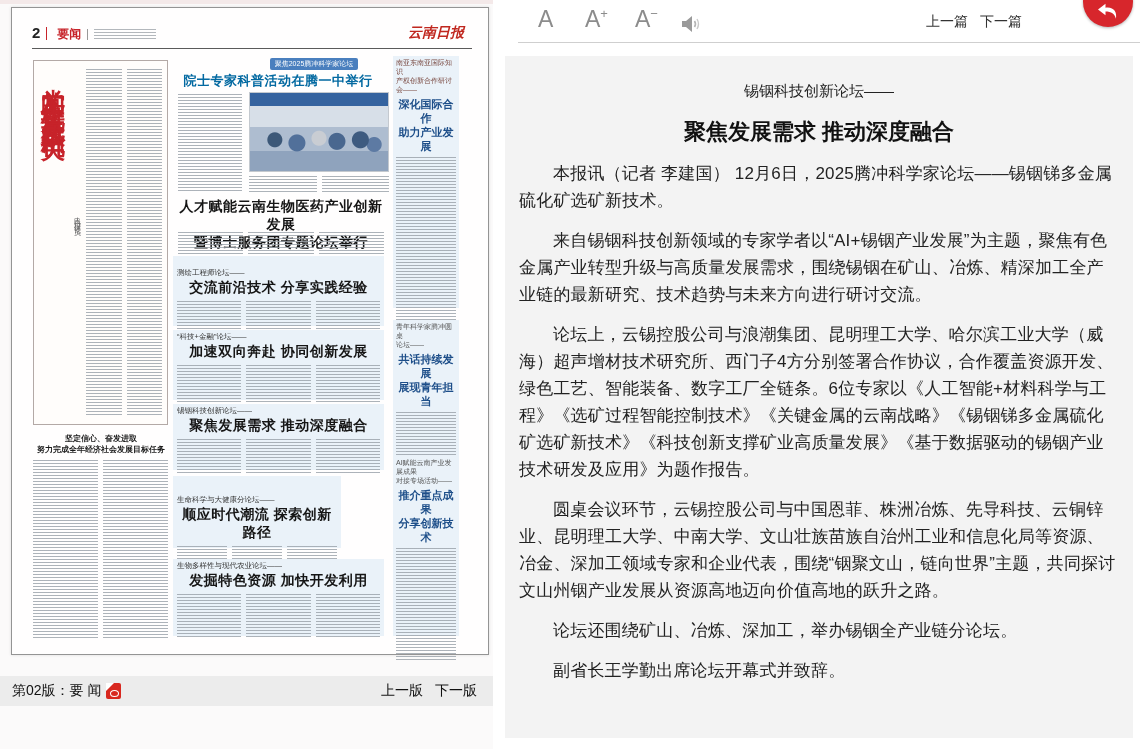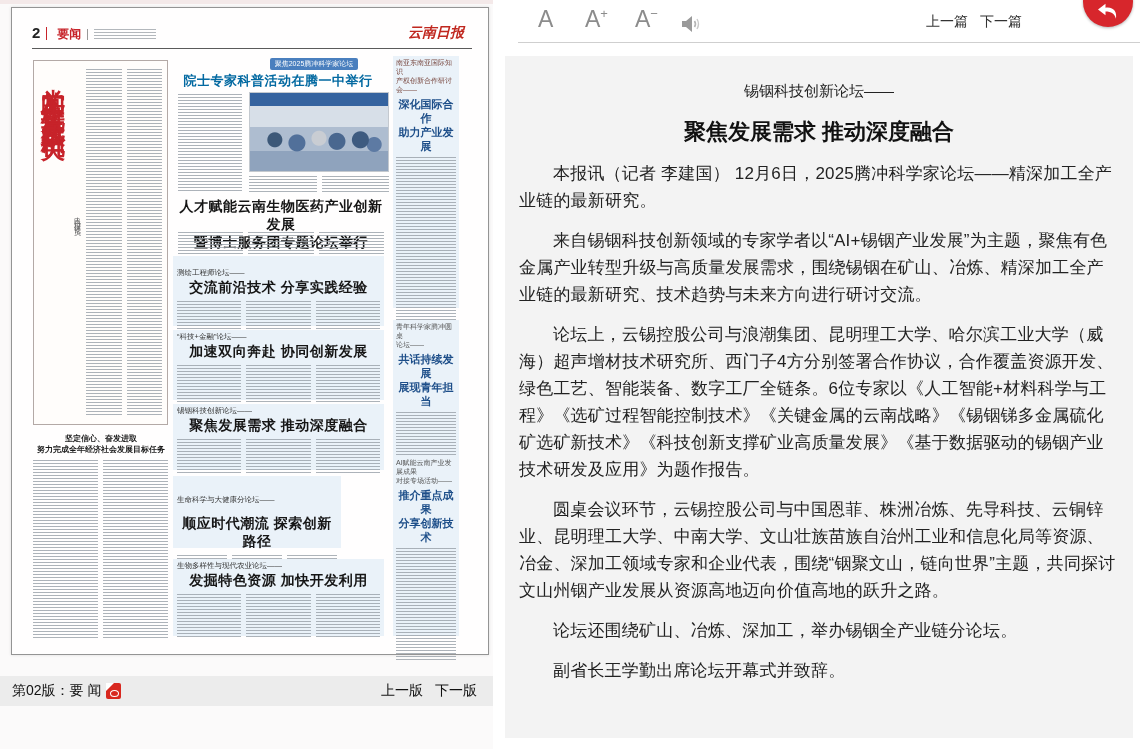--- a/index.html
+++ b/index.html
@@ -185,21 +185,21 @@
       <div class="np-k2">锡铟科技创新论坛——</div>
       <div class="np-hm" style="margin-top:1px;">聚焦发展需求 推动深度融合</div>
       <div class="cols" style="height:34px;margin-top:4px;">
           <div class="stripes"></div>
           <div class="stripes"></div>
           <div class="stripes"></div>
         </div>
     </div>
     <div class="np sec" style="left:161px;top:468px;width:168px;height:72px;padding:19px 4px;">
       <div class="np-k2">生命科学与大健康分论坛——</div>
-      <div class="np-hm" style="margin-top:10px;">顺应时代潮流 探索创新路径</div>
+      <div class="np-hm" style="margin-top:1px;">顺应时代潮流 探索创新路径</div>
       <div class="cols" style="height:40px;margin-top:4px;">
           <div class="stripes"></div>
           <div class="stripes"></div>
           <div class="stripes"></div>
         </div>
     </div>
     <div class="np sec" style="left:161px;top:551px;width:211px;height:77px;padding:2px 4px;">
       <div class="np-k2">生物多样性与现代农业论坛——</div>
       <div class="np-hm" style="margin-top:1px;">发掘特色资源 加快开发利用</div>
       <div class="cols" style="height:45px;margin-top:4px;">
@@ -258,21 +258,21 @@
         </svg>
       </span>
     </div>
   </div>
   <div id="tb-divider" class="abs"></div>
 
   <div id="article" class="abs">
     <div id="art-kicker">锡铟科技创新论坛——</div>
     <div id="art-title">聚焦发展需求 推动深度融合</div>
     <div id="art-body">
-      <p>本报讯（记者 李建国） 12月6日，2025腾冲科学家论坛——精深加工全产业链的最新研究。</p>
+      <p>本报讯（记者 李建国） 12月6日，2025腾冲科学家论坛——锡铟锑多金属硫化矿选矿新技术。</p>
       <p>来自锡铟科技创新领域的专家学者以“AI+锡铟产业发展”为主题，聚焦有色金属产业转型升级与高质量发展需求，围绕锡铟在矿山、冶炼、精深加工全产业链的最新研究、技术趋势与未来方向进行研讨交流。</p>
       <p>论坛上，云锡控股公司与浪潮集团、昆明理工大学、哈尔滨工业大学（威海）超声增材技术研究所、西门子4方分别签署合作协议，合作覆盖资源开发、绿色工艺、智能装备、数字工厂全链条。6位专家以《人工智能+材料科学与工程》《选矿过程智能控制技术》《关键金属的云南战略》《锡铟锑多金属硫化矿选矿新技术》《科技创新支撑矿业高质量发展》《基于数据驱动的锡铟产业技术研发及应用》为题作报告。</p>
       <p>圆桌会议环节，云锡控股公司与中国恩菲、株洲冶炼、先导科技、云铜锌业、昆明理工大学、中南大学、文山壮族苗族自治州工业和信息化局等资源、冶金、深加工领域专家和企业代表，围绕“铟聚文山，链向世界”主题，共同探讨文山州铟产业发展从资源高地迈向价值高地的跃升之路。</p>
       <p>论坛还围绕矿山、冶炼、深加工，举办锡铟全产业链分论坛。</p>
       <p>副省长王学勤出席论坛开幕式并致辞。</p>
     </div>
   </div>
 </div>
 
 </body></html>

